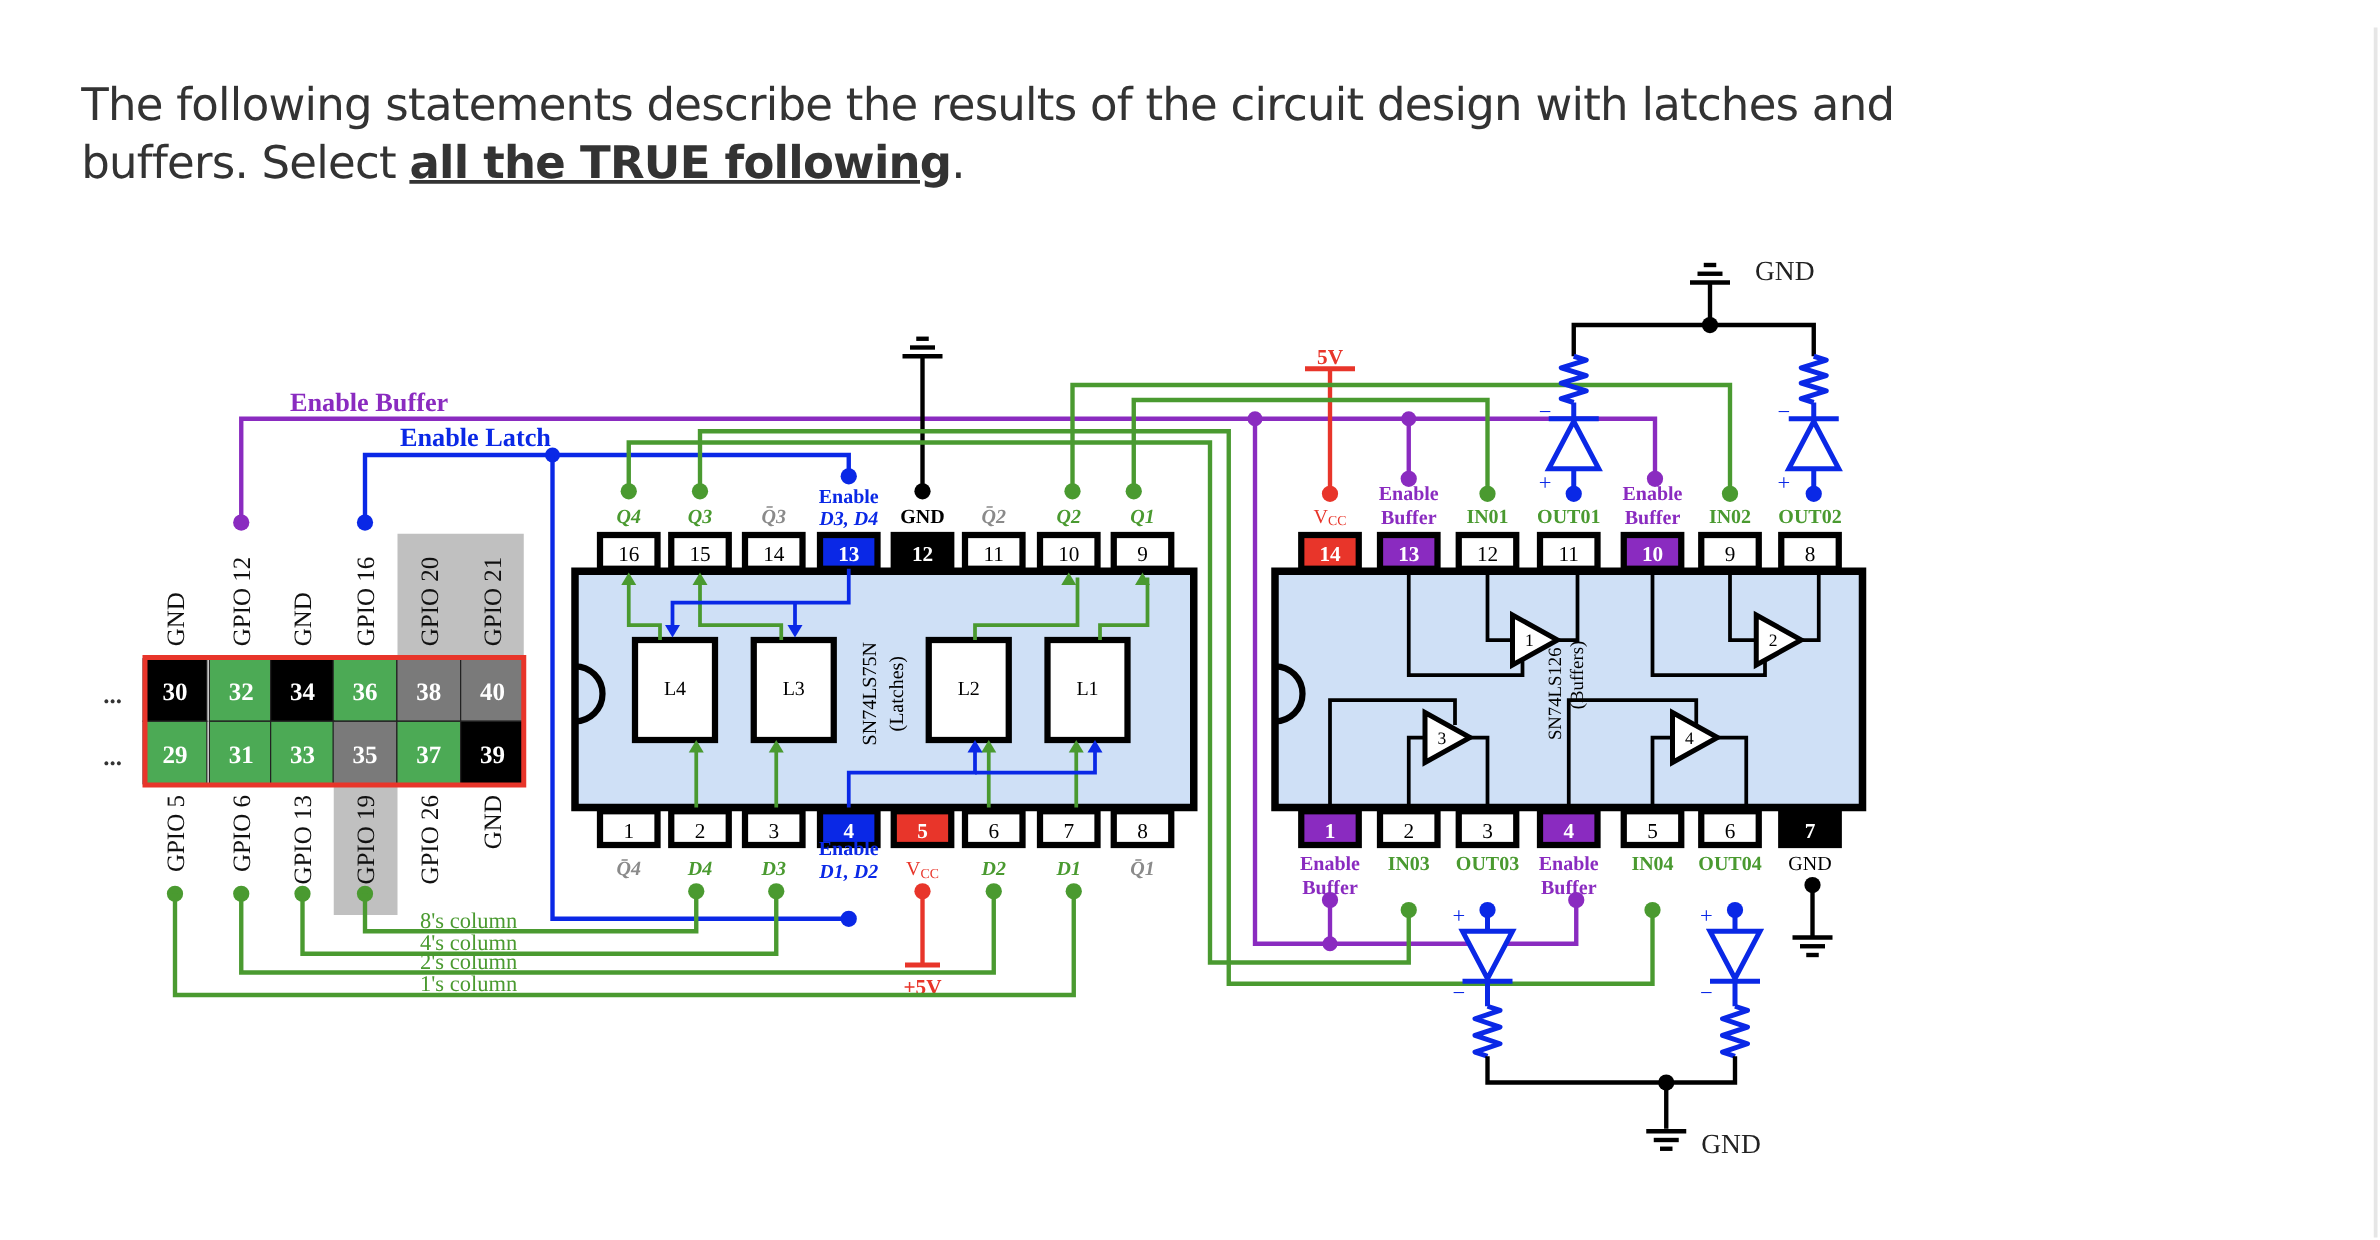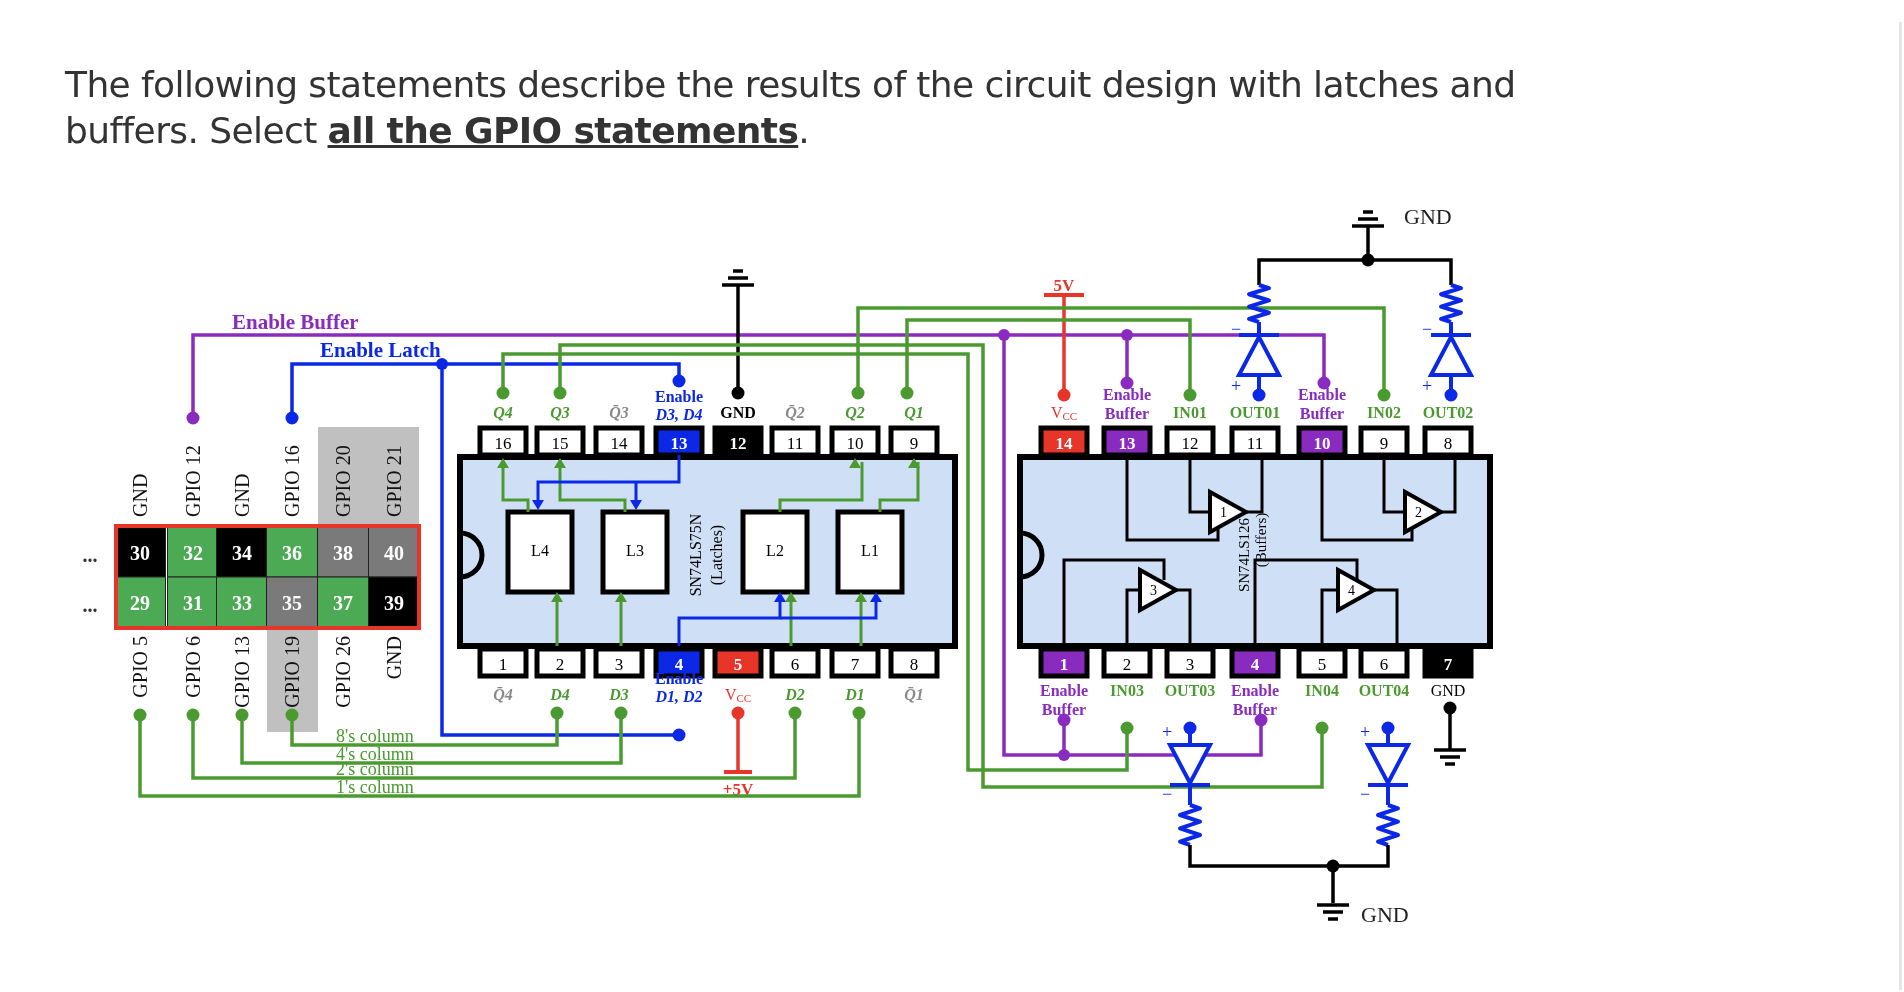--- a/index.html
+++ b/index.html
@@ -6,21 +6,21 @@
   body { width:1904px; height:992px; position:relative; overflow:hidden; font-family:"DejaVu Sans", sans-serif; }
   .question { position:absolute; left:65px; top:62px; width:1500px; font-family:"DejaVu Sans", sans-serif; font-size:36px; line-height:46px; color:#333333; letter-spacing:-0.6px; }
   .question b { font-weight:bold; text-decoration:underline; }
   .right-rule { position:absolute; left:1899px; top:22px; width:3px; height:968px; background:#e6e6e6; }
   svg { position:absolute; left:0; top:0; }
   svg text { font-family:"Liberation Serif", "DejaVu Serif", serif; }
 </style>
 </head>
 <body>
 
-<div class="question"><span>The following statements describe the results of the circuit design with latches and buffers. Select </span><b>all the GPIO statements</b><span>.</span></div>
+<div class="question"><span>The following statements describe the results of the circuit design with latches and buffers. Select </span><b>all the TRUE following</b><span>.</span></div>
 <div class="right-rule"></div>
 
 <svg id="circuit" width="1904" height="992" viewBox="0 0 1904 992" xmlns="http://www.w3.org/2000/svg">
     <rect x="318" y="427" width="101" height="100" fill="#c0c0c0"></rect>
     <rect x="267" y="626" width="51" height="106" fill="#c0c0c0"></rect>
     <rect x="114.5" y="527" width="51" height="50" fill="#000" stroke="#222" stroke-width="1"></rect>
     <text x="140" y="560" text-anchor="middle" font-size="20" font-weight="bold" fill="#fff">30</text>
     <rect x="167.5" y="527" width="51" height="50" fill="#4caa55" stroke="#222" stroke-width="1"></rect>
     <text x="193" y="560" text-anchor="middle" font-size="20" font-weight="bold" fill="#fff">32</text>
     <rect x="216.5" y="527" width="51" height="50" fill="#000" stroke="#222" stroke-width="1"></rect>

